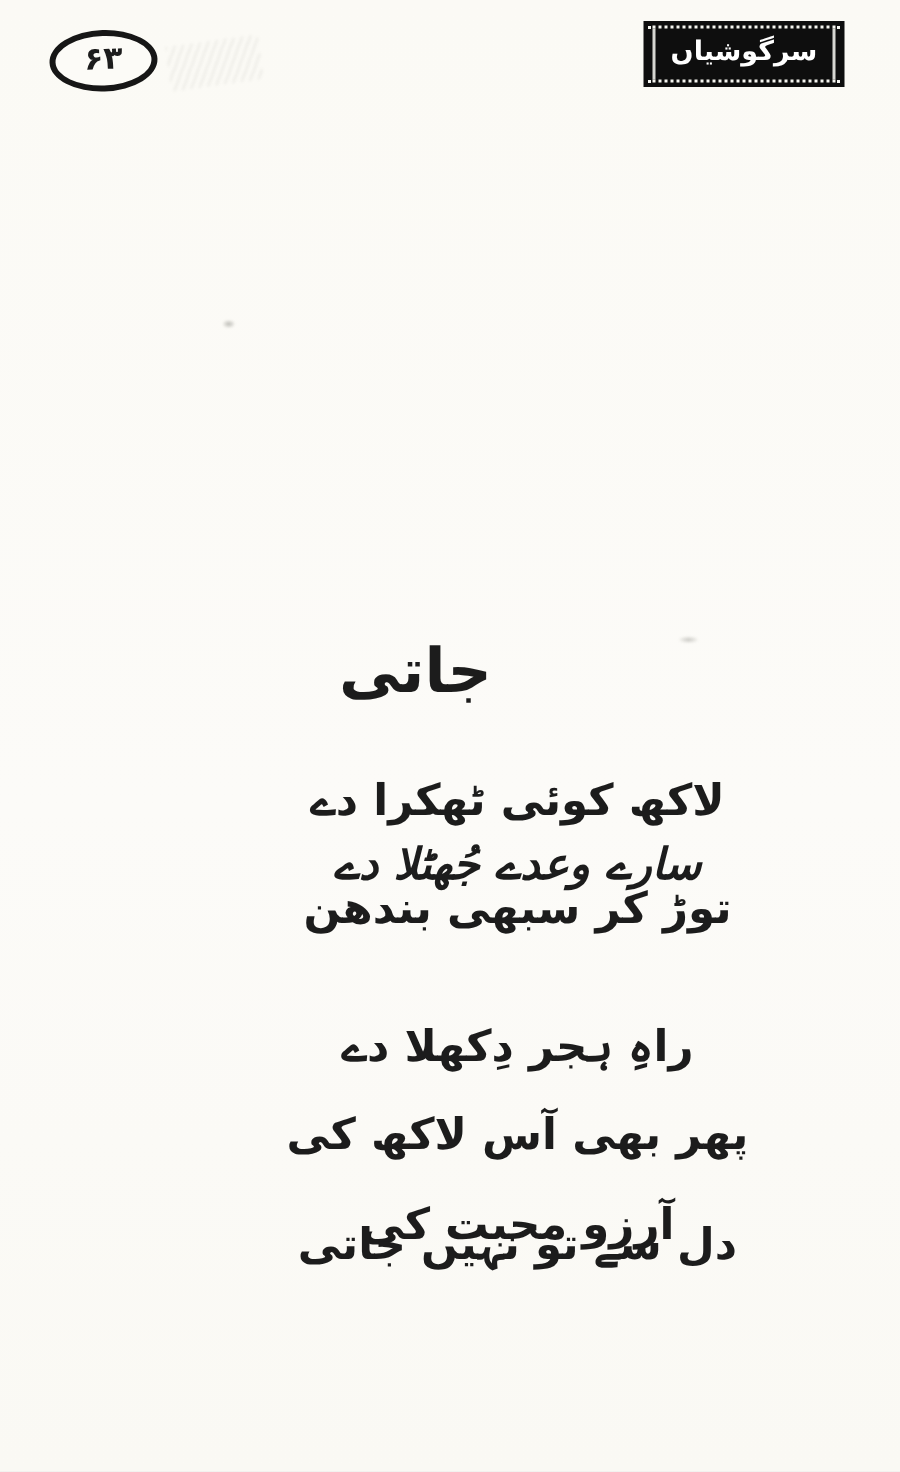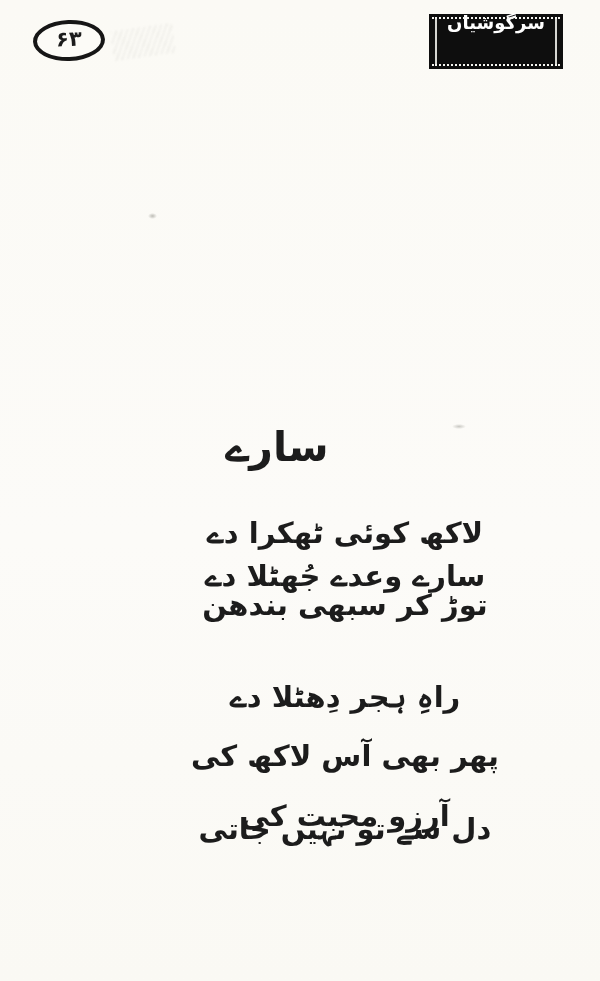--- a/index.html
+++ b/index.html
@@ -73,25 +73,25 @@
     background: radial-gradient(ellipse at center, rgba(70,70,60,0.28), transparent 70%);
     filter: blur(0.7px);
   }
 
   
   .header-plate {
     position: absolute;
     top: 14px;
     right: 37px;
     width: 134px;
-    height: 55px;
+    height: 44px;
     background: #0e0e0e;
     box-sizing: border-box;
     display: flex;
-    align-items: flex-start;
+    align-items: center;
     justify-content: center;
   }
   .header-plate::before {
     content: "";
     position: absolute;
     inset: 3px 3px;
     border-top: 2px dotted #f5f5f0;
     border-bottom: 2px dotted #f5f5f0;
     pointer-events: none;
   }
@@ -131,21 +131,21 @@
     left: 90px;
     width: 510px;       
     text-align: center;
     direction: rtl;
     font-size: 29px;
     font-weight: bold;
     line-height: 1.5;
     white-space: nowrap;
   }
   .l1 { top: 496px; margin-top: 16px; }
-  .l2 { top: 555px; }
+  .l2 { top: 555px; font-style: italic; }
   .l3 { top: 584px; }
   .l4 { top: 676px; }
   .l5 { top: 735px; }
   .l6 { top: 795px; }
   .l7 { top: 808px; text-align: center; }
 </style>
 </head>
 <body>
 
 <div class="page">
@@ -155,23 +155,23 @@
   </div>
 
   <div class="smudge-a"></div>
   <div class="smudge-b"></div>
   <div class="smudge-c"></div>
 
   <div class="header-plate">
     <span class="title">سرگوشیاں</span>
   </div>
 
-  <div class="poem-title">سارے</div>
+  <div class="poem-title">جاتی</div>
 
   <div class="poem-line l1">لاکھ کوئی ٹھکرا دے</div>
   <div class="poem-line l2">سارے وعدے جُھٹلا دے</div>
   <div class="poem-line l3">توڑ کر سبھی بندھن</div>
-  <div class="poem-line l4">راہِ ہجر دِھٹلا دے</div>
+  <div class="poem-line l4">راہِ ہجر دِکھلا دے</div>
   <div class="poem-line l5">پھر بھی آس لاکھ کی</div>
   <div class="poem-line l6">آرزو محبت کی</div>
   <div class="poem-line l7">دل سے تو نہیں جاتی</div>
 
 </div>
 
 </body></html>

